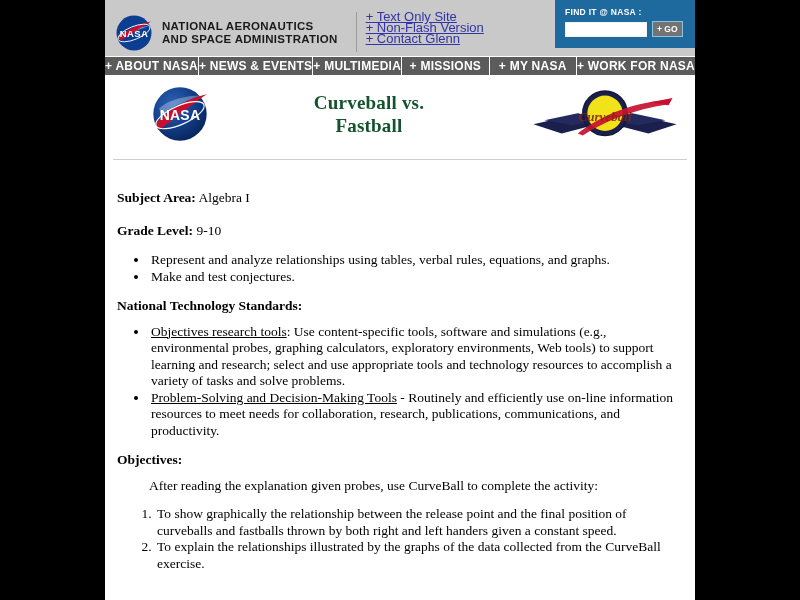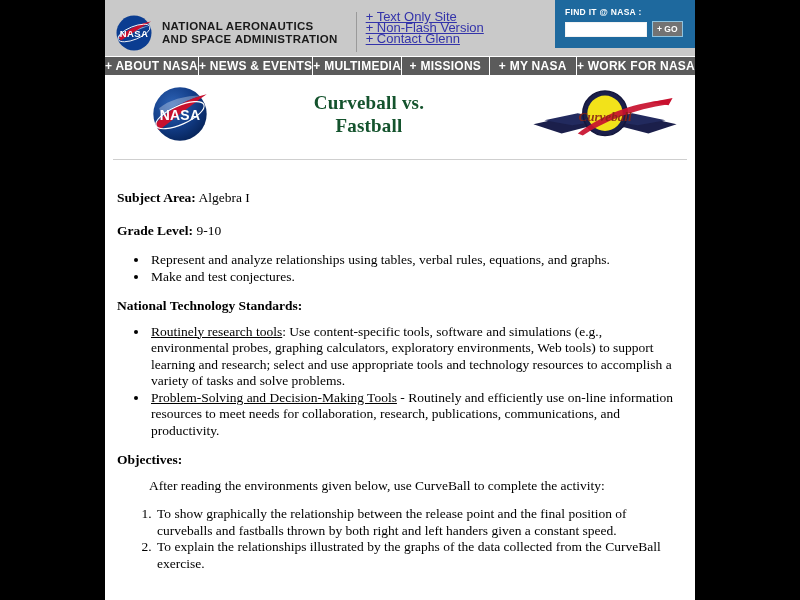--- a/index.html
+++ b/index.html
@@ -342,30 +342,30 @@
 
       <ul class="std">
         <li>Represent and analyze relationships using tables, verbal rules, equations, and graphs.</li>
         <li>Make and test conjectures.</li>
       </ul>
 
       <p class="sec-head">National Technology Standards:</p>
 
       <ul class="std">
         <li>
-          <span class="u">Routinely research tools</span><span>: Use content-specific tools, software and simulations (e.g., environmental probes, graphing calculators, exploratory environments, Web tools) to support learning and research; select and use appropriate tools and technology resources to accomplish a variety of tasks and solve problems.</span>
+          <span class="u">Objectives research tools</span><span>: Use content-specific tools, software and simulations (e.g., environmental probes, graphing calculators, exploratory environments, Web tools) to support learning and research; select and use appropriate tools and technology resources to accomplish a variety of tasks and solve problems.</span>
         </li>
         <li>
           <span class="u">Problem-Solving and Decision-Making Tools</span><span> - Routinely and efficiently use on-line information resources to meet needs for collaboration, research, publications, communications, and productivity.</span>
         </li>
       </ul>
 
       <p class="sec-head">Objectives:</p>
 
-      <p class="indent-para">After reading the environments given below, use CurveBall to complete the activity:</p>
+      <p class="indent-para">After reading the explanation given probes, use CurveBall to complete the activity:</p>
 
       <ol class="obj">
         <li>To show graphically the relationship between the release point and the final position of curveballs and fastballs thrown by both right and left handers given a constant speed.</li>
         <li>To explain the relationships illustrated by the graphs of the data collected from the CurveBall exercise.</li>
       </ol>
 
     </div>
   </div>
 </div>
 

